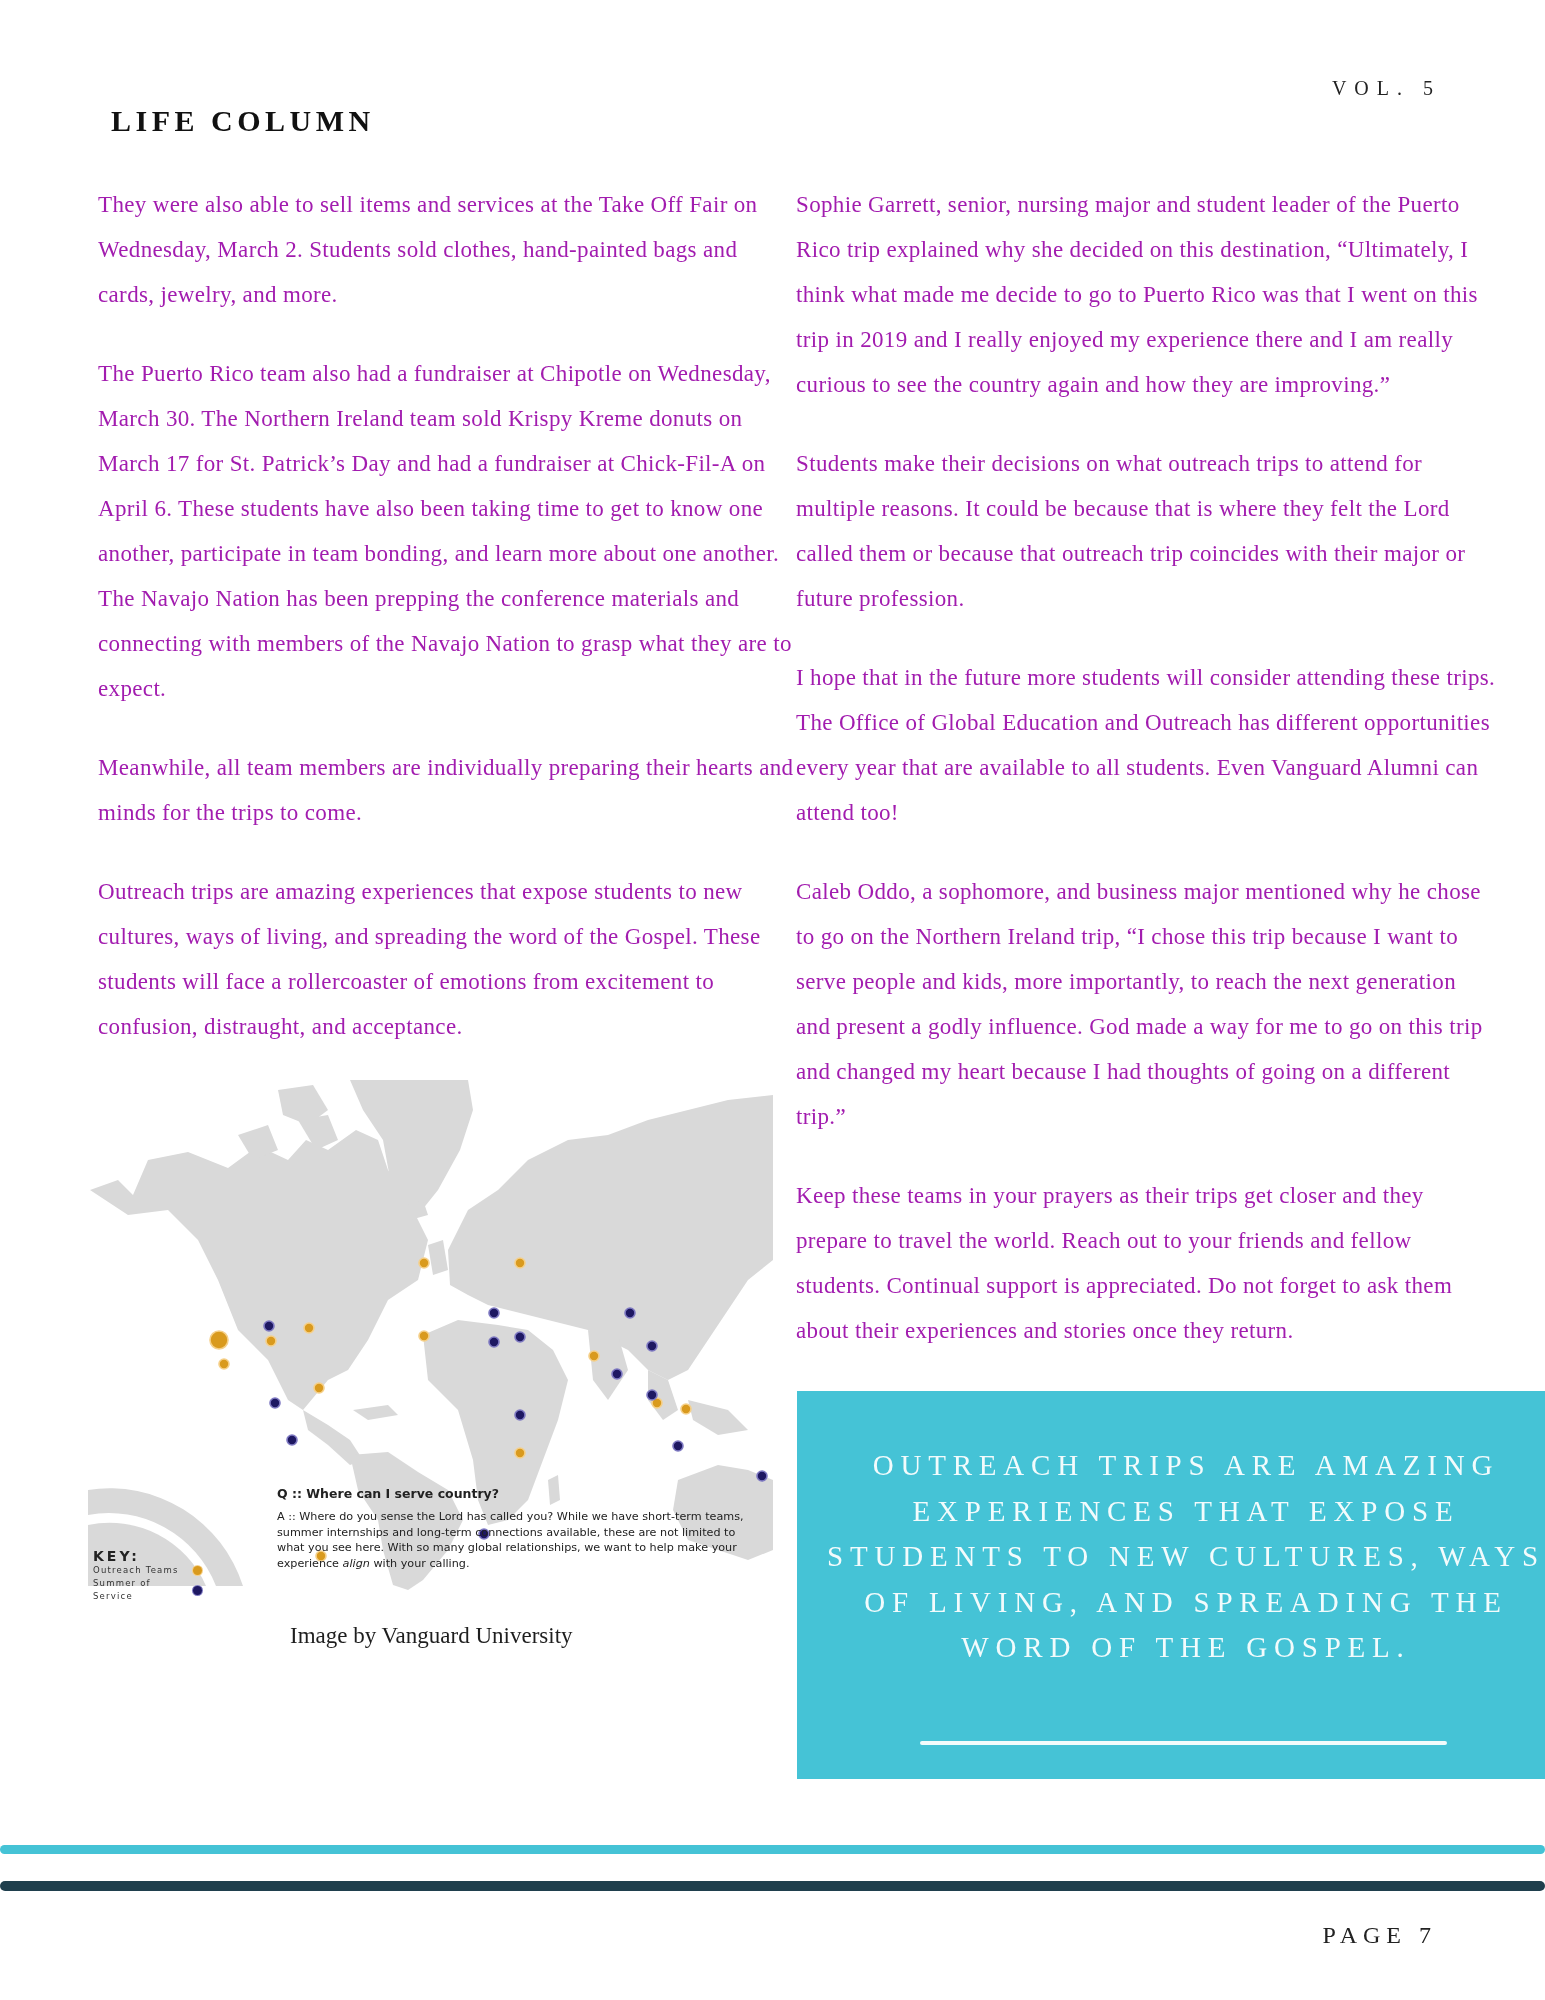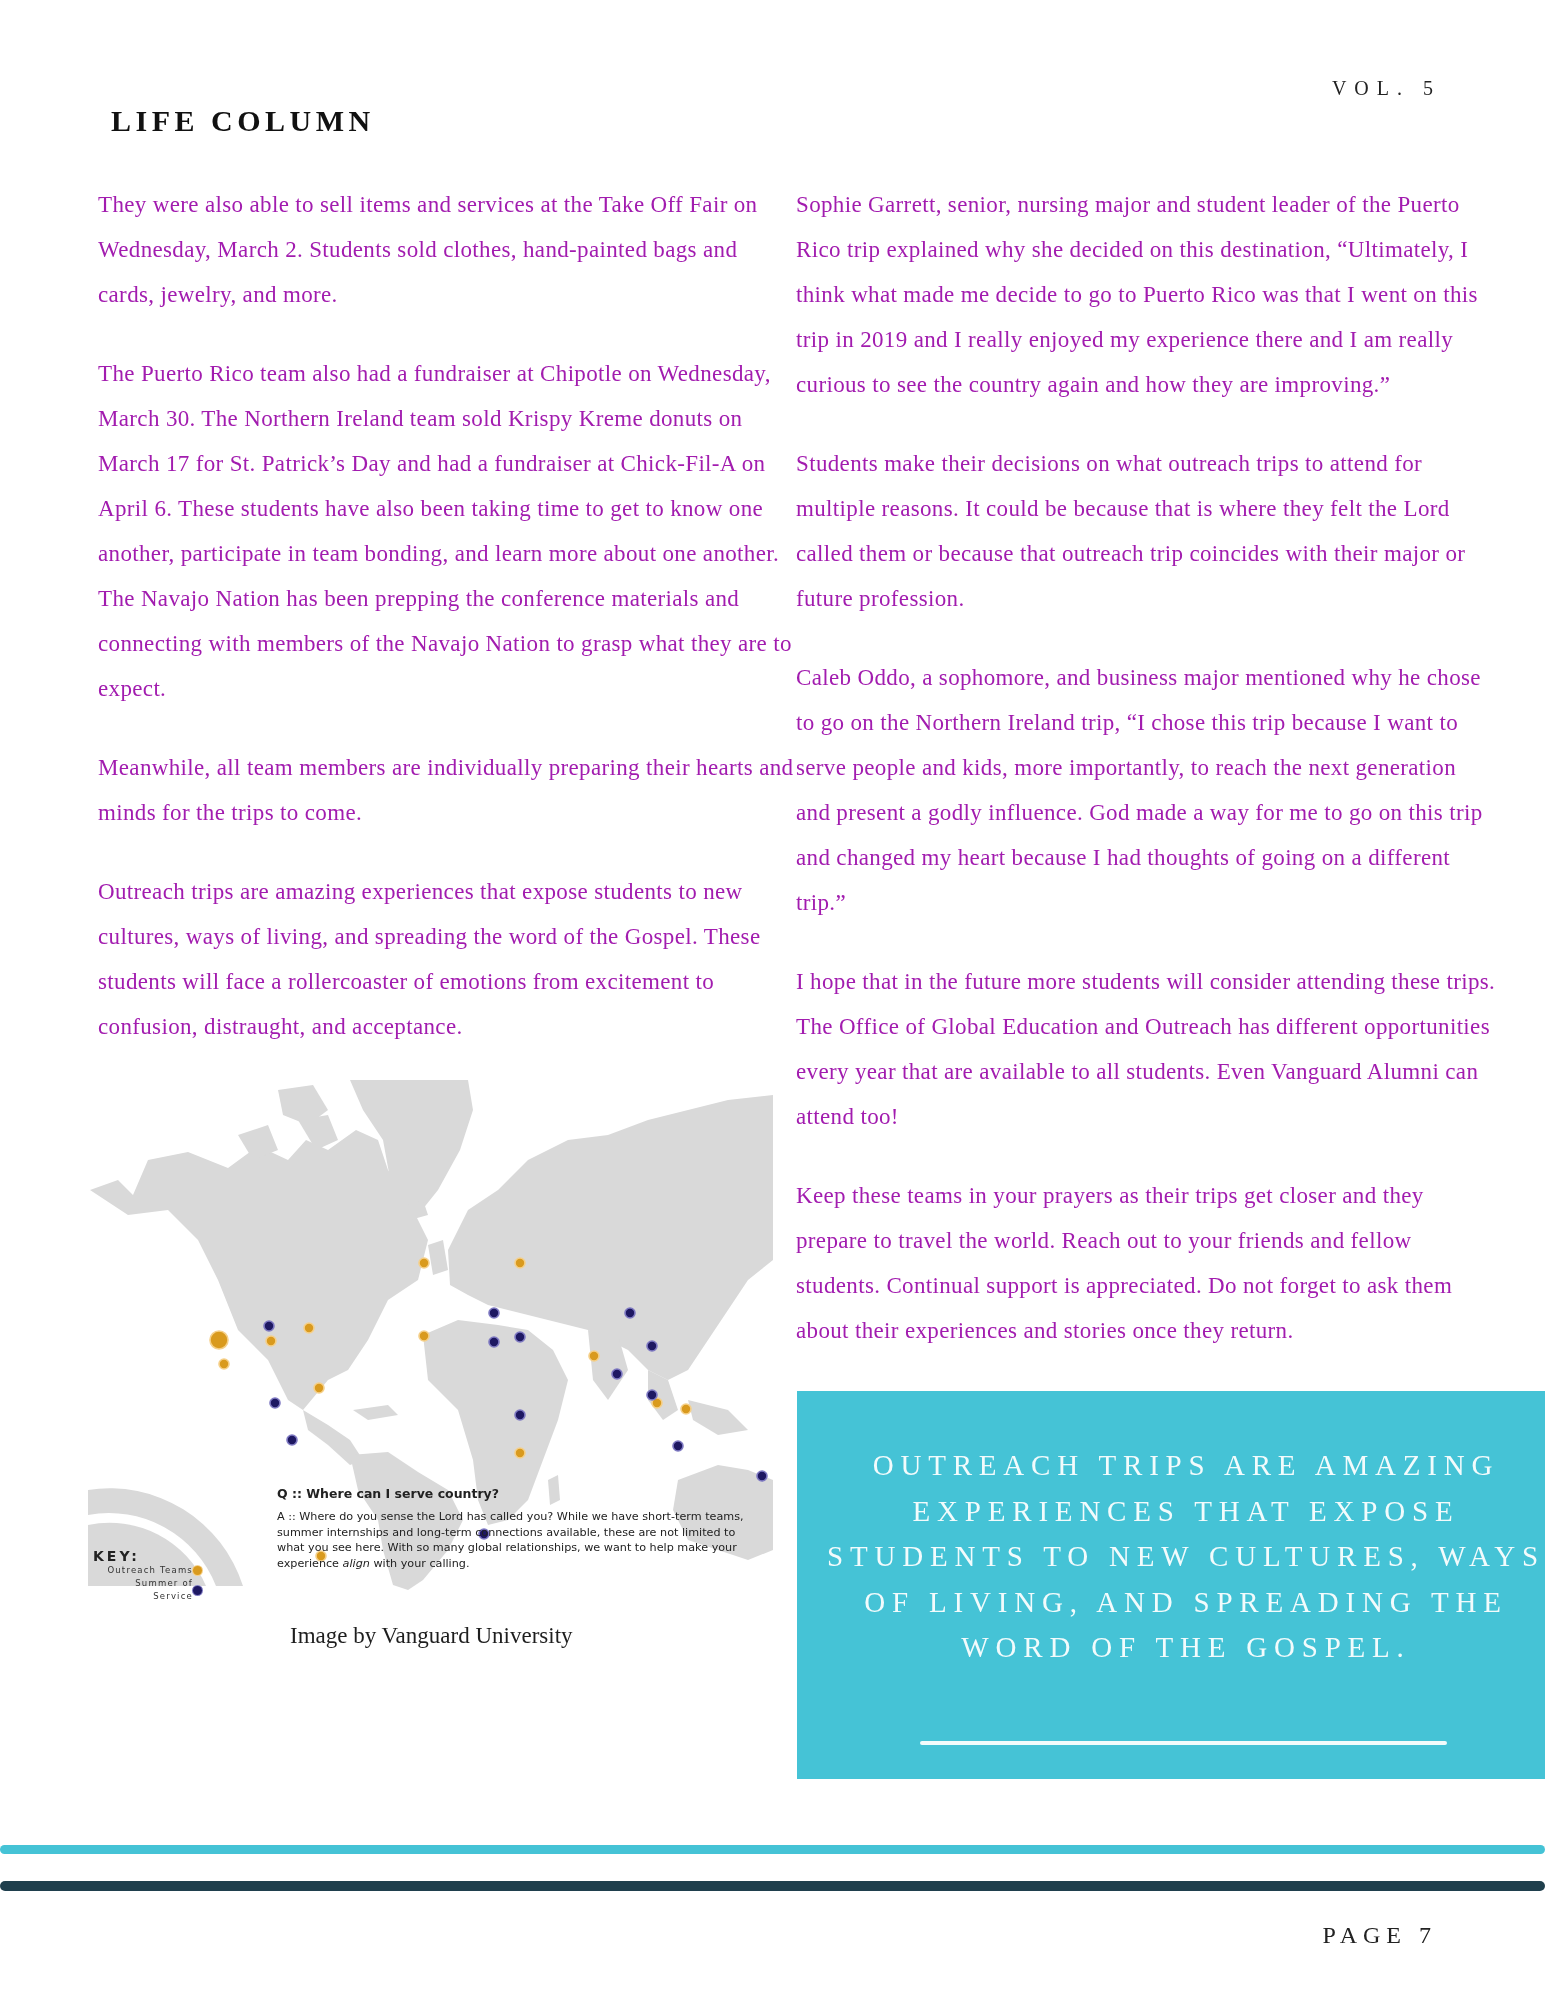--- a/index.html
+++ b/index.html
@@ -11,21 +11,21 @@
   .col-left { left: 98px; top: 182px; width: 700px; }
   .col-right { left: 796px; top: 182px; width: 700px; }
 
   .map-wrap { position: absolute; left: 88px; top: 1080px; width: 685px; height: 510px; }
   .map-wrap svg { position: absolute; left: 0; top: 0; }
 
   .key-arc { position: absolute; left: 88px; top: 1470px; width: 160px; height: 116px; overflow: hidden; }
   .key-text { position: absolute; left: 93px; top: 1528px; font-family: "DejaVu Sans", sans-serif; }
   .key-title { font-size: 14px; font-weight: bold; letter-spacing: 3px; color: #222; margin-top: 20px; }
   .key-row { font-size: 8.5px; letter-spacing: 1.2px; color: #333; line-height: 13px; display: flex; align-items: center; }
-  .key-row .lbl { width: 100px; text-align: right; }
+  .key-row .lbl { width: 100px; }
   .key-dot { width: 9px; height: 9px; border-radius: 50%; display: inline-block; }
   .qa { position: absolute; left: 277px; top: 1486px; width: 485px; font-family: "DejaVu Sans", sans-serif; color: #222; }
   .qa .q { font-size: 12.5px; font-weight: bold; margin-bottom: 8px; }
   .qa .a { font-size: 11.2px; line-height: 15.5px; }
   .caption { position: absolute; left: 290px; top: 1623px; font-size: 23px; color: #1e1e1e; }
 
   .pull { position: absolute; left: 797px; top: 1391px; width: 748px; height: 388px; background: #45c3d6; }
   .pull-text { position: absolute; left: 30px; right: 0; top: 52px; text-align: center; color: #f2fbfc; font-size: 29px; line-height: 45.5px; letter-spacing: 6.8px; }
   .pull-rule { position: absolute; left: 123px; width: 527px; top: 350px; height: 4px; border-radius: 2px; background: #f2fbfc; }
 
@@ -42,22 +42,22 @@
 <div class="col col-left">
   <p>They were also able to sell items and services at the Take Off Fair on Wednesday, March 2. Students sold clothes, hand-painted bags and cards, jewelry, and more.</p>
   <p>The Puerto Rico team also had a fundraiser at Chipotle on Wednesday, March 30. The Northern Ireland team sold Krispy Kreme donuts on March 17 for St. Patrick’s Day and had a fundraiser at Chick-Fil-A on April 6. These students have also been taking time to get to know one another, participate in team bonding, and learn more about one another. The Navajo Nation has been prepping the conference materials and connecting with members of the Navajo Nation to grasp what they are to expect.</p>
   <p>Meanwhile, all team members are individually preparing their hearts and minds for the trips to come.</p>
   <p>Outreach trips are amazing experiences that expose students to new cultures, ways of living, and spreading the word of the Gospel. These students will face a rollercoaster of emotions from excitement to confusion, distraught, and acceptance.</p>
 </div>
 
 <div class="col col-right">
   <p>Sophie Garrett, senior, nursing major and student leader of the Puerto Rico trip explained why she decided on this destination, “Ultimately, I think what made me decide to go to Puerto Rico was that I went on this trip in 2019 and I really enjoyed my experience there and I am really curious to see the country again and how they are improving.”</p>
   <p>Students make their decisions on what outreach trips to attend for multiple reasons. It could be because that is where they felt the Lord called them or because that outreach trip coincides with their major or future profession.</p>
+  <p>I hope that in the future more students will consider attending these trips. The Office of Global Education and Outreach has different opportunities every year that are available to all students. Even Vanguard Alumni can attend too!</p>
   <p>Caleb Oddo, a sophomore, and business major mentioned why he chose to go on the Northern Ireland trip, “I chose this trip because I want to serve people and kids, more importantly, to reach the next generation and present a godly influence. God made a way for me to go on this trip and changed my heart because I had thoughts of going on a different trip.”</p>
-  <p>I hope that in the future more students will consider attending these trips. The Office of Global Education and Outreach has different opportunities every year that are available to all students. Even Vanguard Alumni can attend too!</p>
   <p>Keep these teams in your prayers as their trips get closer and they prepare to travel the world. Reach out to your friends and fellow students. Continual support is appreciated. Do not forget to ask them about their experiences and stories once they return.</p>
 </div>
 
 <div class="map-wrap">
   <svg width="685" height="510" viewBox="0 0 685 510">
     <g fill="#d9d9d9">
 
       <path d="M2,110 L30,100 L45,115 L60,80 L100,72 L140,88 L170,66 L200,80 L218,60 L240,70 L268,50 L290,60 L300,90 L320,120 L340,160 L330,200 L300,220 L280,260 L260,290 L240,300 L215,330 L200,320 L180,280 L150,250 L130,200 L110,160 L80,130 L40,135 Z"></path>
 
       <path d="M190,10 L225,5 L240,30 L220,45 L195,35 Z"></path>

